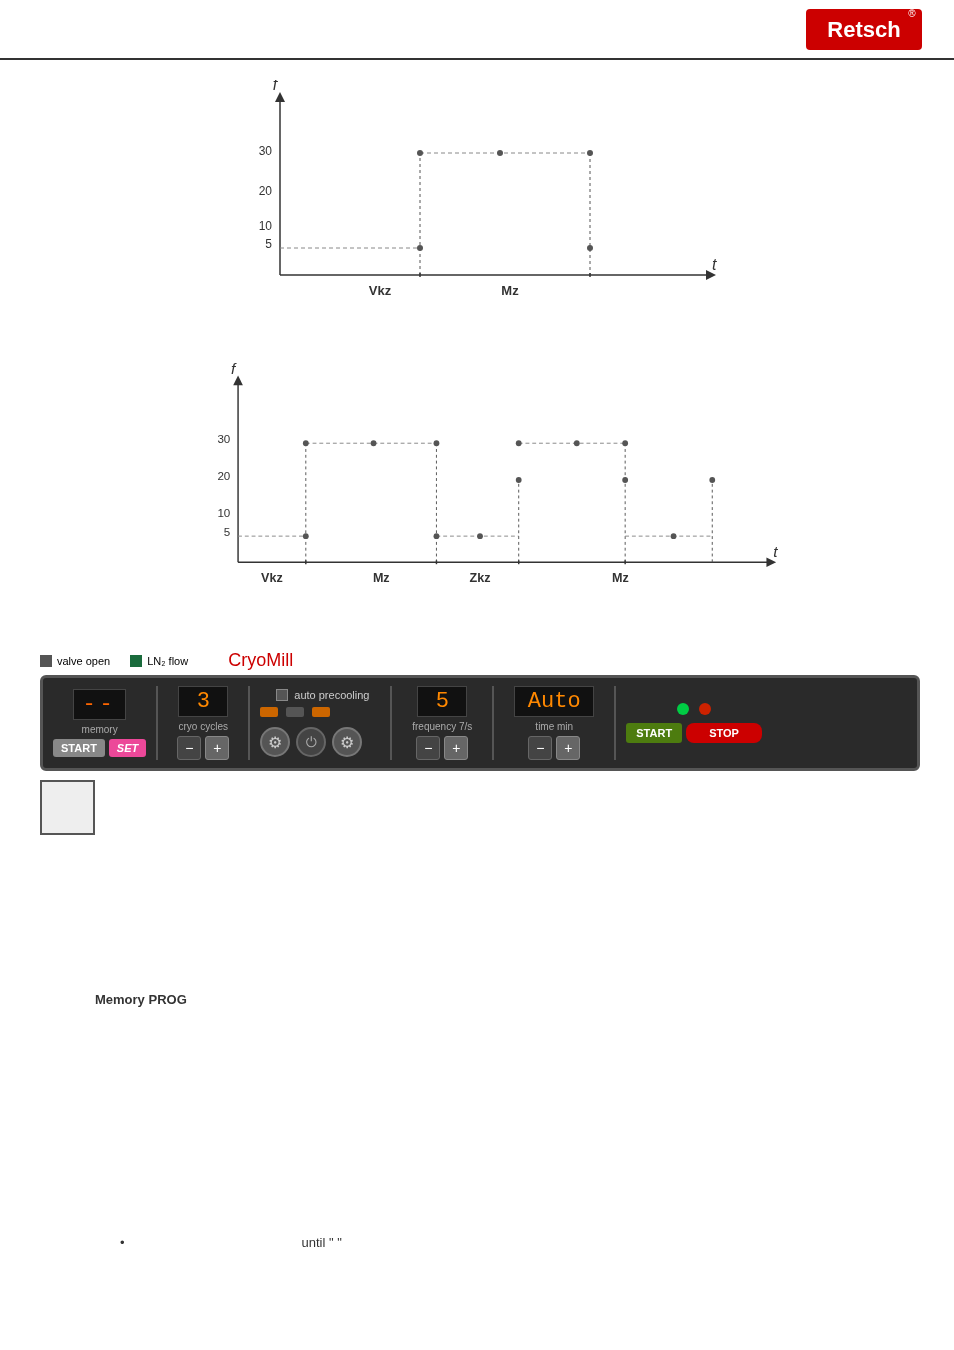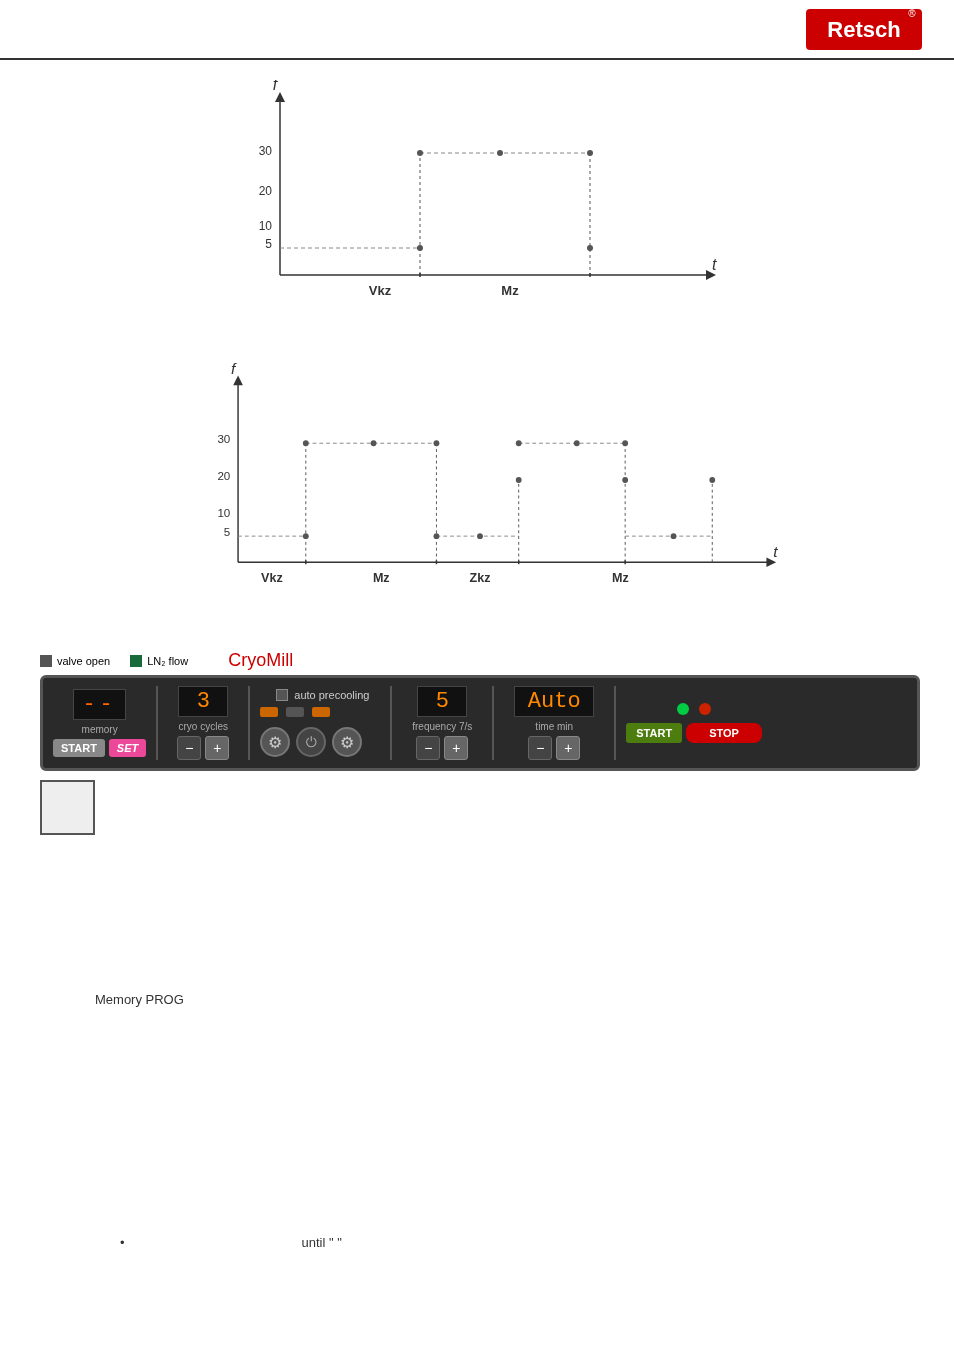--- a/index.html
+++ b/index.html
@@ -279,21 +279,21 @@
       border: 2px solid #666;
     }
 
     
     .memory-prog-label {
       position: absolute;
       top: 991px;
       left: 95px;
       font-size: 13px;
       color: #333;
-      font-weight: normal;
+      font-weight: bold;
       line-height: 1.4;
     }
 
     
     .bottom-text {
       position: absolute;
       top: 1235px;
       left: 120px;
       font-size: 13px;
       color: #333;

